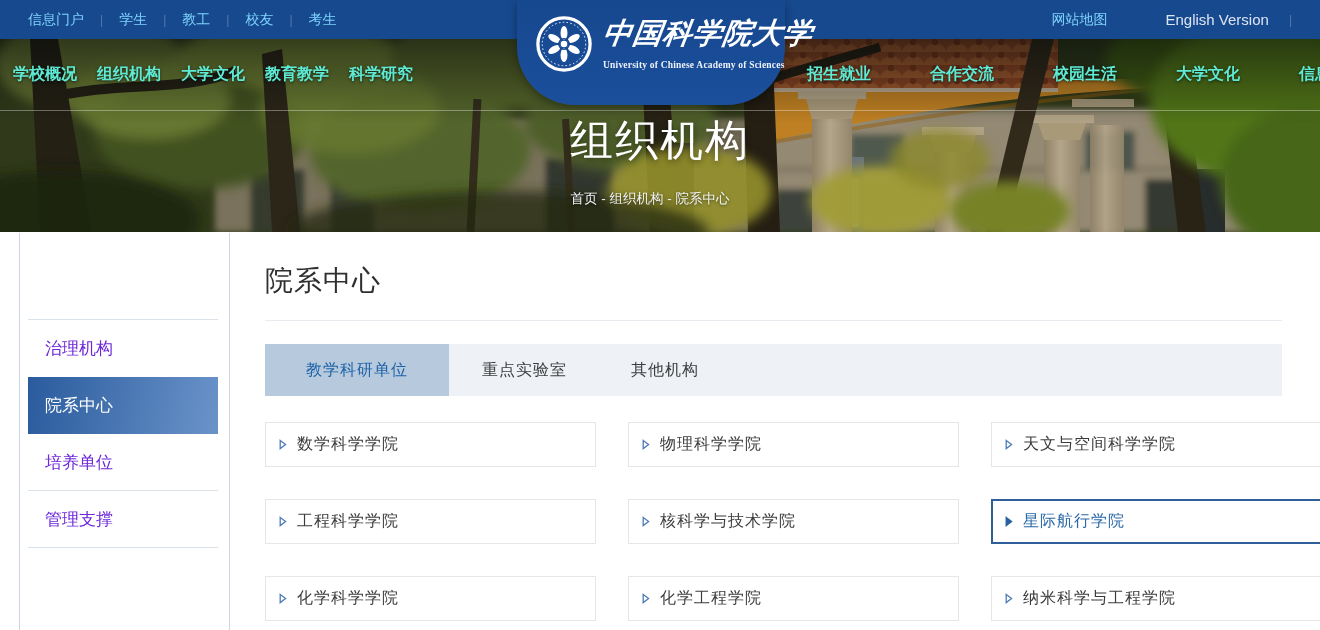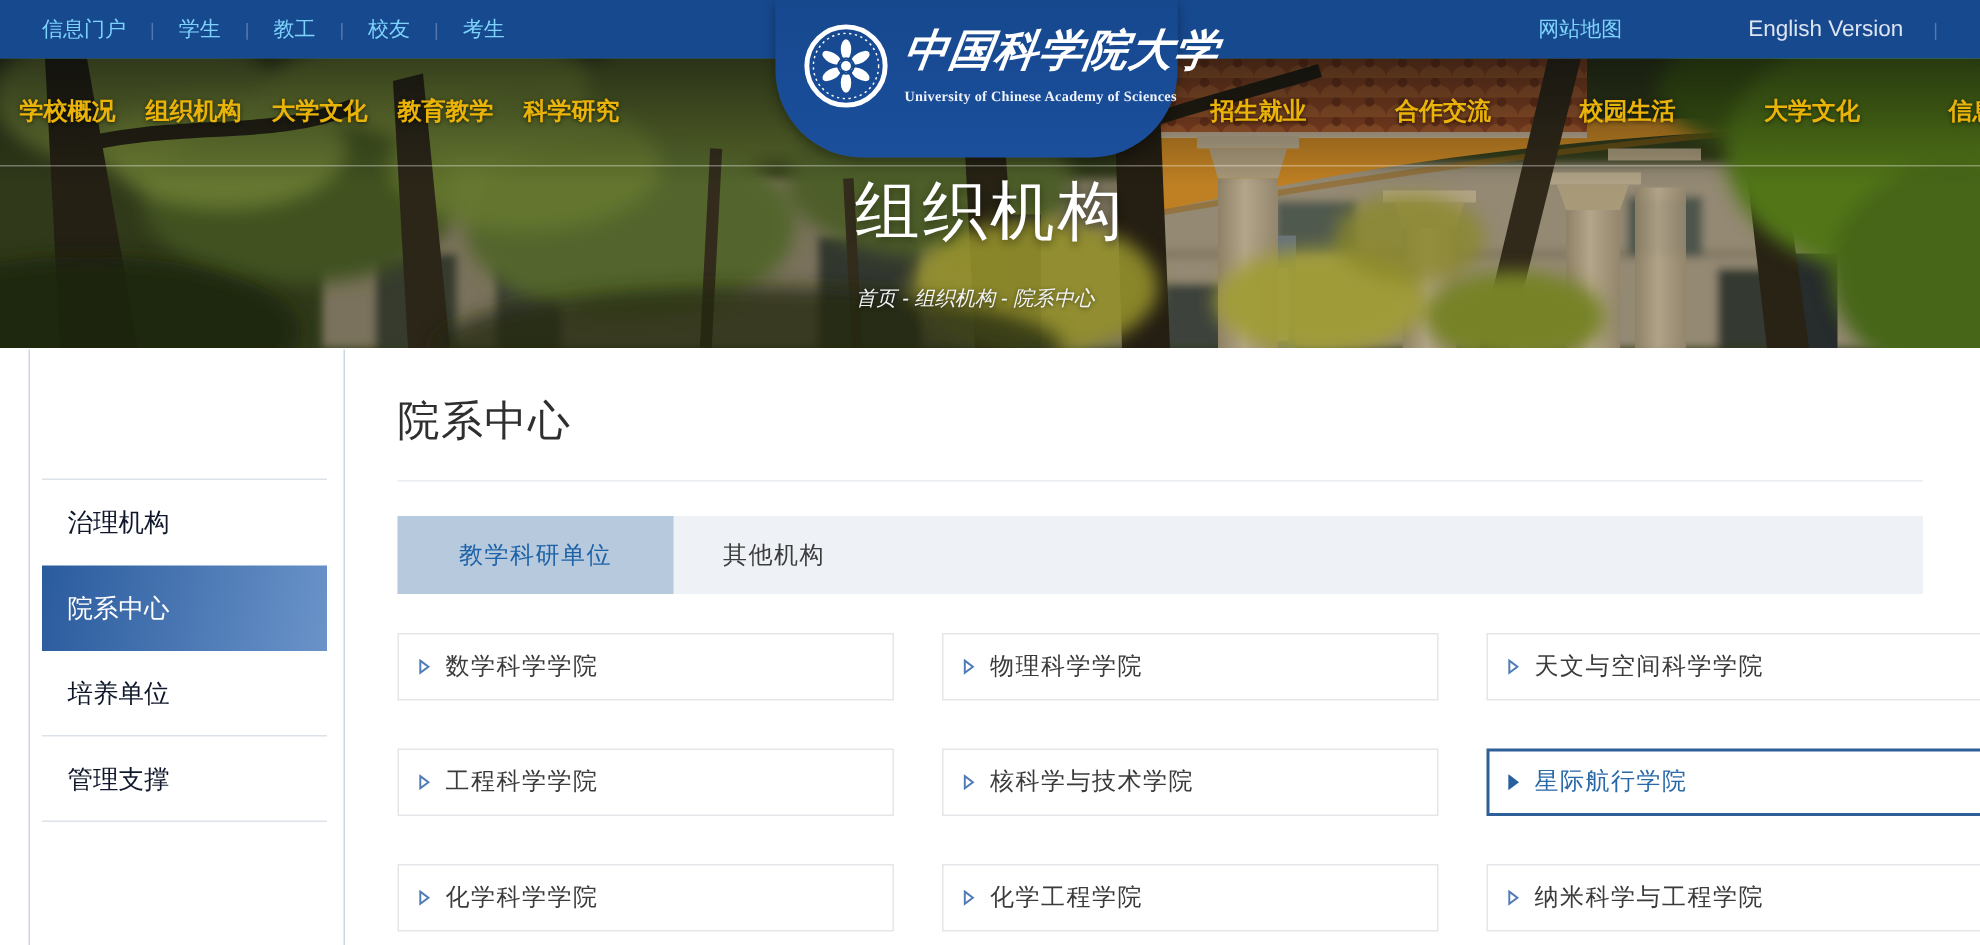--- a/index.html
+++ b/index.html
@@ -8,54 +8,54 @@
 
   
   .header { position:relative; width:1320px; height:232px; overflow:hidden; background:#2f3a1e; }
   .hero-photo { position:absolute; left:0; top:39px; width:1320px; height:193px; display:block; }
 
   .topbar { position:absolute; left:0; top:0; width:1320px; height:39px; background:#17498f;
     display:flex; align-items:center; padding:0 28px; z-index:5; }
   .topbar a { font-size:14px; color:#7dd3fc; text-decoration:none; cursor:pointer; }
   .topbar .sep { color:#5a77ad; font-size:12px; margin:0 16px; }
   .topbar-right { margin-left:auto; display:flex; align-items:center; }
-  .topbar-right .sitemap { margin-right:84px; }
+  .topbar-right .sitemap { margin-right:58px; }
   .topbar-right .english { color:#dde4f2; font-size:15px; }
   .topbar-right .sep { margin:0 0 0 20px; }
 
   .mainnav { position:absolute; left:0; top:39px; width:1320px; height:71px; z-index:6; }
   .nav-group { position:absolute; top:0; height:71px; display:flex; align-items:center; }
   .nav-left  { left:13px;  gap:20px; }
   .nav-right { left:807px; gap:59px; }
-  .nav-item { font-size:16px; font-weight:bold; color:#eab308; cursor:pointer;
+  .nav-item { font-size:16px; font-weight:bold; color:#5eead4; cursor:pointer;
     text-shadow:0 1px 3px rgba(0,0,0,.65); white-space:nowrap; }
 
   .logo-shield { position:absolute; left:517px; top:0; width:268px; height:105px; z-index:10;
     background:linear-gradient(#16488e,#1b4f9c); border-radius:0 0 58px 58px;
     box-shadow:0 3px 8px rgba(0,0,0,.35); display:flex; align-items:flex-start; cursor:pointer; }
   .seal { position:absolute; left:18px; top:15px; width:58px; height:58px; }
   .logo-text { position:absolute; left:86px; top:14px; width:170px; }
   .logo-cn { font-size:29px; font-weight:bold; font-style:italic; color:#fff;
     transform:skewX(-8deg); white-space:nowrap; letter-spacing:1px; }
   .logo-en { margin-top:6px; font-family:"Liberation Serif","DejaVu Serif",serif;
     font-size:9.5px; font-weight:bold; color:#eef2fa; white-space:nowrap; letter-spacing:.2px; }
 
   .hero-title { position:absolute; left:0; top:112px; width:1320px; text-align:center; z-index:4;
     font-size:43px; color:#ffffff; letter-spacing:2px; text-shadow:0 2px 6px rgba(0,0,0,.45); }
   .breadcrumb { position:absolute; left:0; top:190px; width:1300px; text-align:center; z-index:4;
-    font-size:13.5px; color:#f2f4f6; text-shadow:0 1px 3px rgba(0,0,0,.55); cursor:pointer;font-style:italic; }
+    font-size:13.5px; color:#f2f4f6; text-shadow:0 1px 3px rgba(0,0,0,.55); cursor:pointer; }
 
   
   .content { position:relative; width:1320px; height:398px; background:#fff; }
   .vrule { position:absolute; top:1px; bottom:0; width:1px; background:#ccd7e3; }
   .vrule.left { left:19px; } .vrule.right { left:229px; }
 
   .side-list { position:absolute; left:28px; top:87px; width:190px; border-top:1px solid #dce2ea; }
   .side-item { height:57px; display:flex; align-items:center; padding-left:17px;
-    font-size:17px; color:#0f172a; cursor:pointer; }
+    font-size:17px; color:#6d28d9; cursor:pointer; }
   .side-item.b { border-bottom:1px solid #dce2ea; }
   .side-item.active { background:linear-gradient(100deg,#2a5b9d 0%,#6a93c9 100%); color:#ffffff; }
 
   .main { position:absolute; left:265px; top:0; width:1017px; }
   .page-title { padding-top:31px; font-size:28px; line-height:36px; color:#2f2f2f; letter-spacing:1px; }
   .hdivider { margin-top:21px; height:1px; background:#e8ecf1; }
 
   .tabs { margin-top:23px; height:52px; background:#eef1f6; display:flex; align-items:stretch; }
   .tab { display:flex; align-items:center; padding:0 31px; font-size:16px; color:#3c3c3c;
     cursor:pointer; letter-spacing:1px; }
@@ -252,20 +252,21 @@
     <div class="side-item b">培养单位</div>
     <div class="side-item b">管理支撑</div>
   </div>
 
   <div class="main">
     <div class="page-title">院系中心</div>
     <div class="hdivider"></div>
 
     <div class="tabs">
       <div class="tab active">教学科研单位</div>
+      <div class="tab">重点实验室</div>
       <div class="tab">其他机构</div>
     </div>
 
     <div class="grid">
       <a class="card">
         <svg class="tri" width="8" height="11" viewBox="0 0 8 11">
             <path d="M1.2 1.4 L6.6 5.5 L1.2 9.6 Z"></path>
           </svg>
         <span class="card-label">数学科学学院</span>
       </a>

